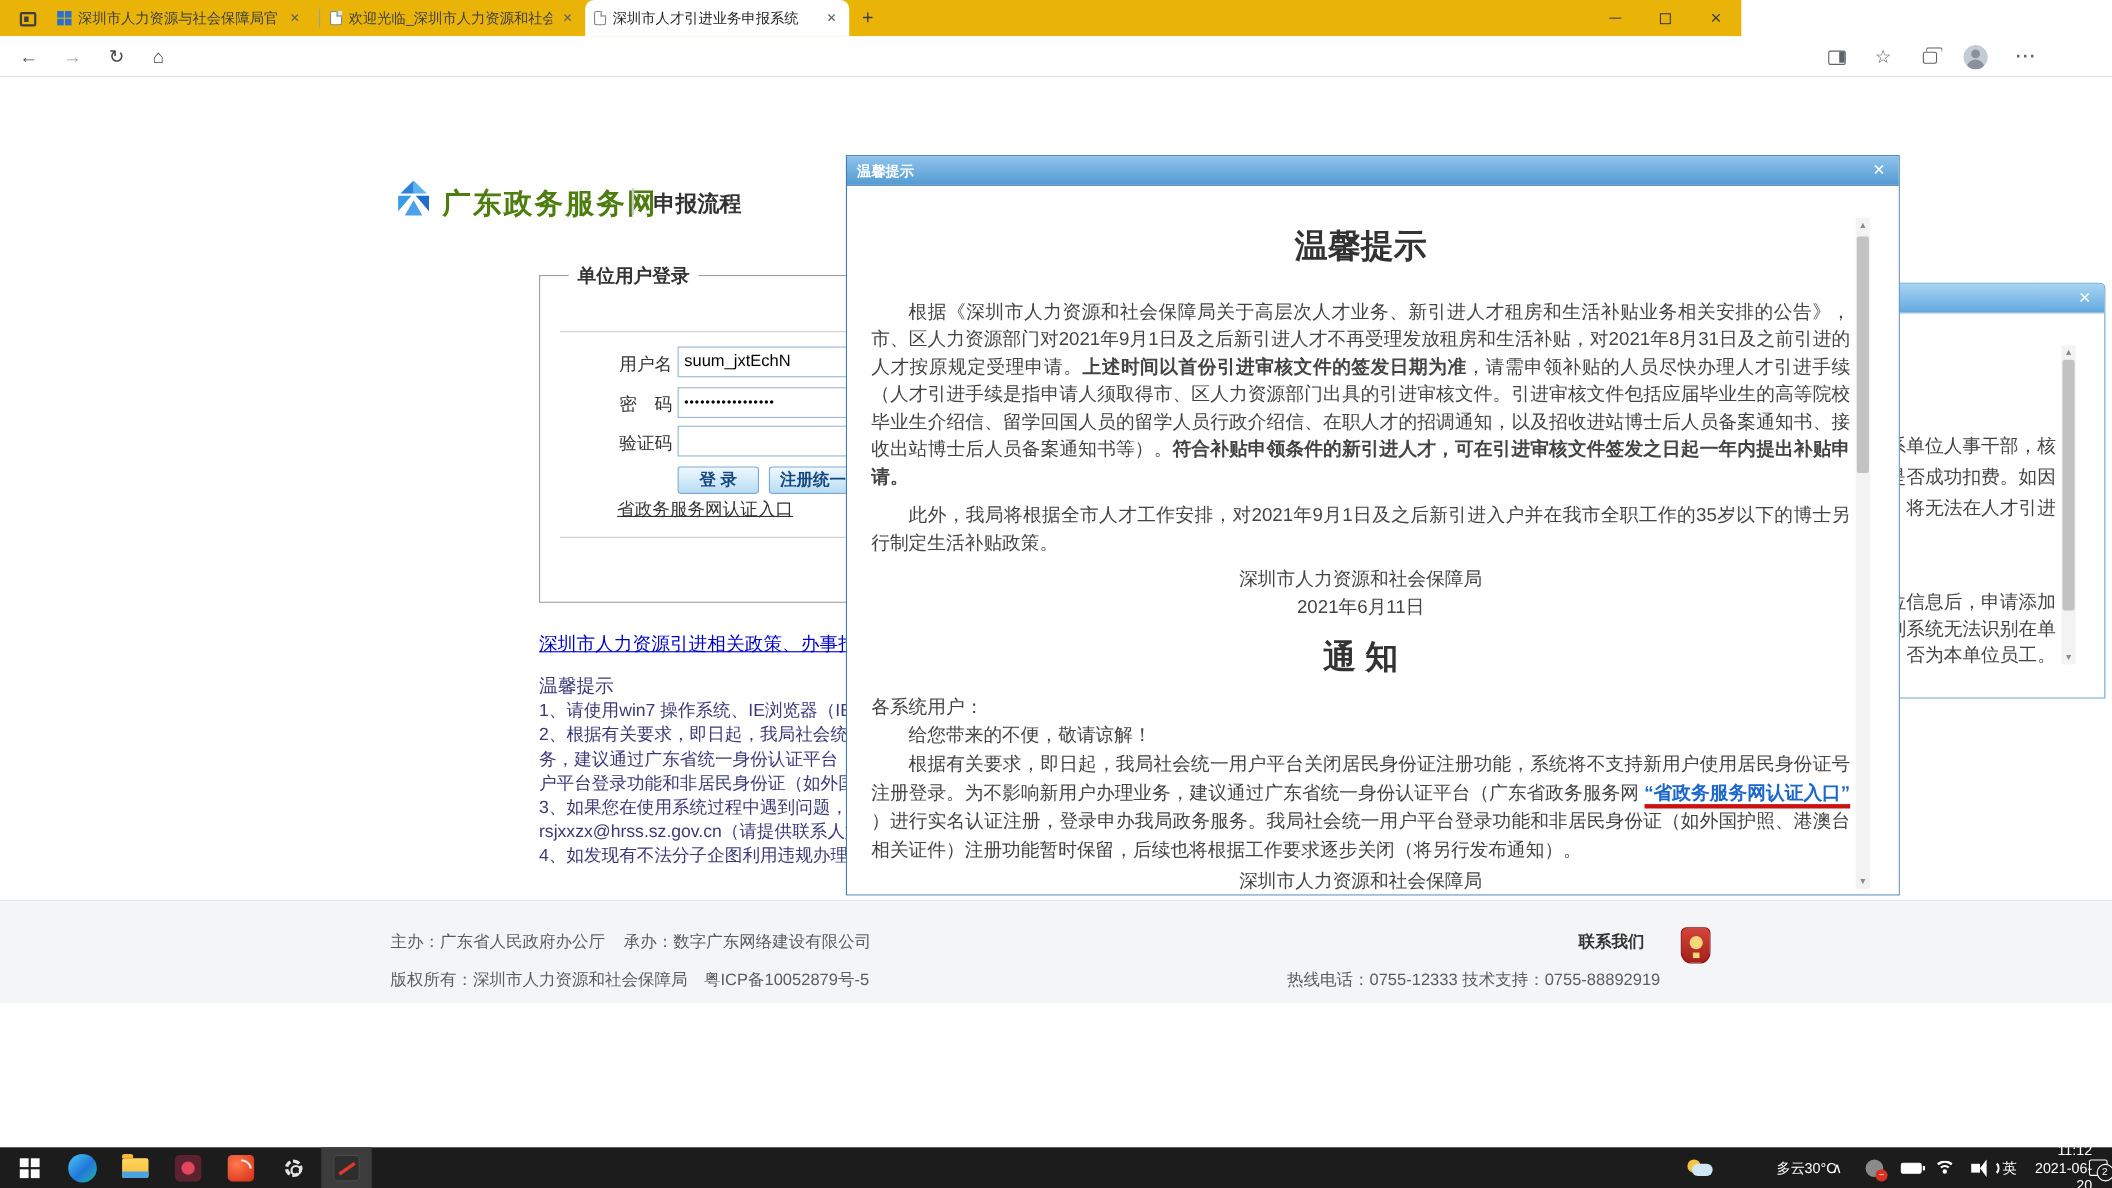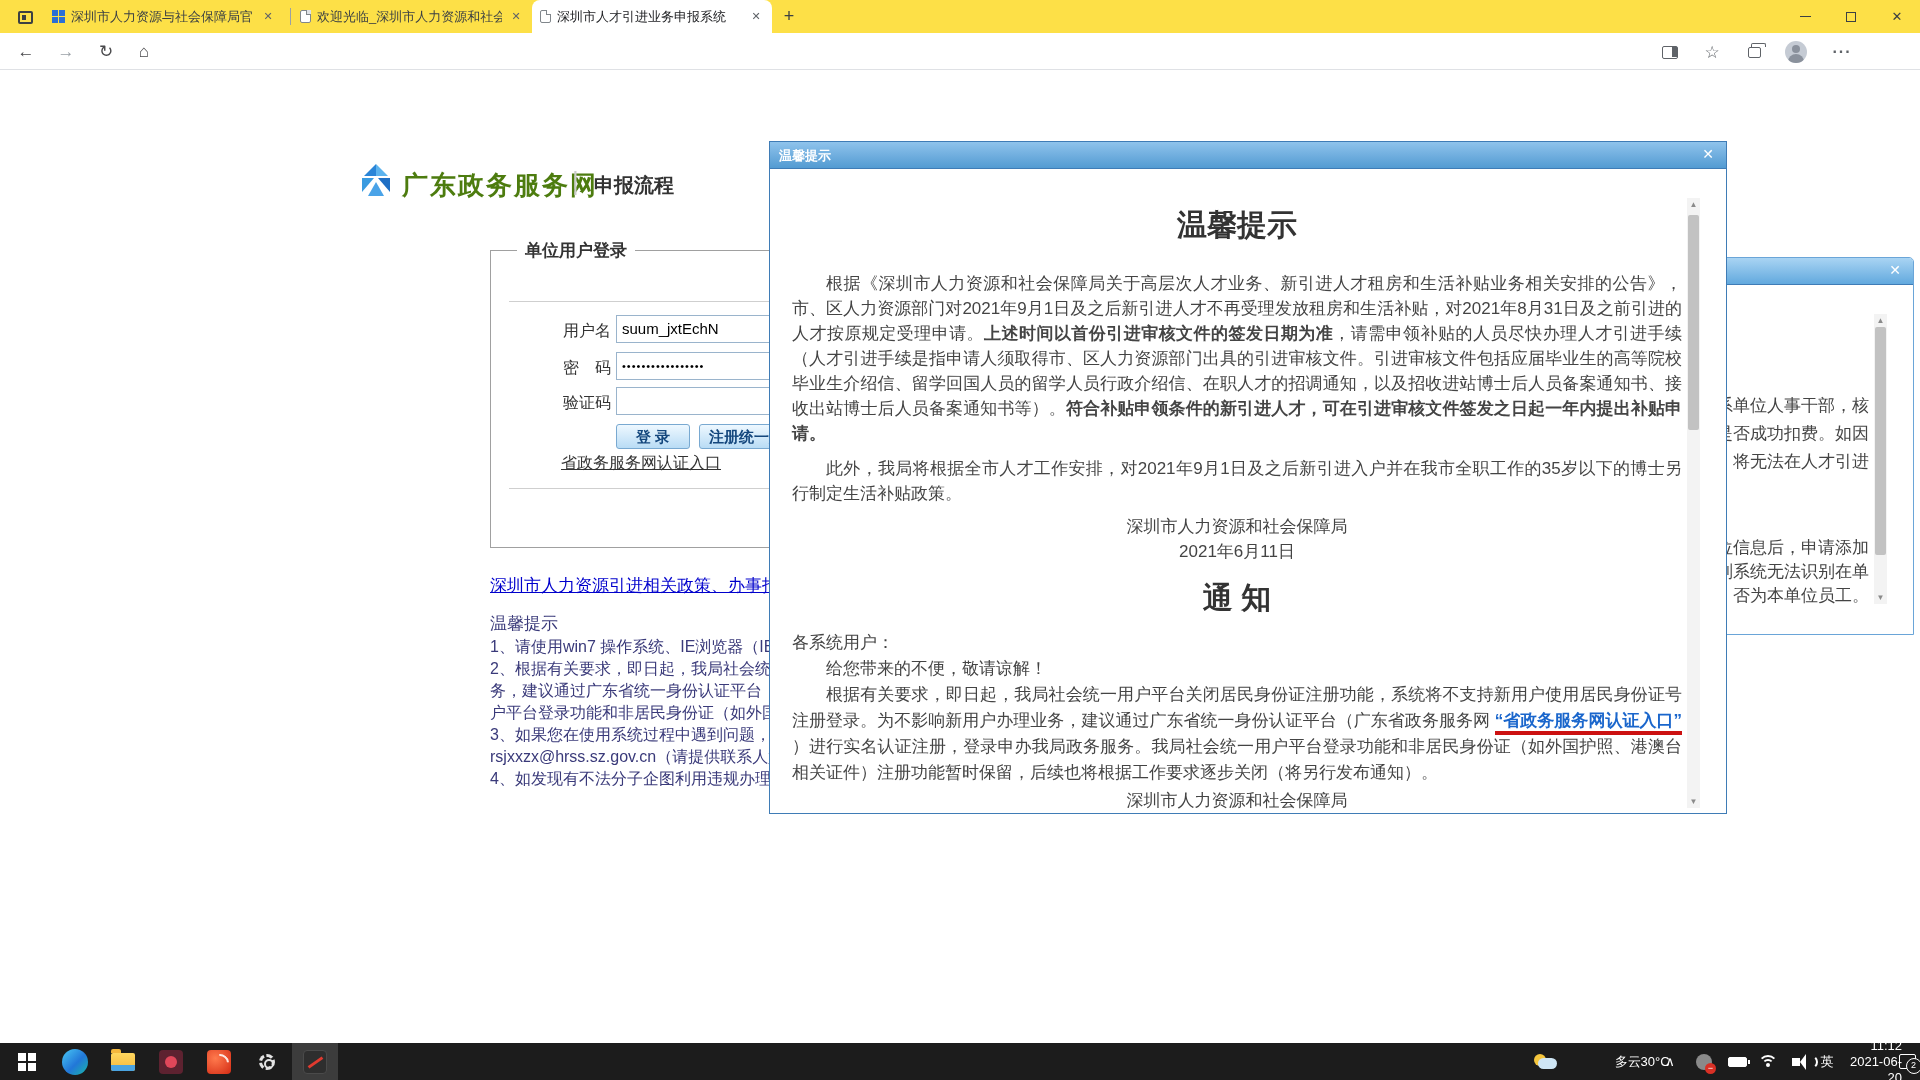--- a/index.html
+++ b/index.html
@@ -1,21 +1,21 @@
 <!DOCTYPE html>
 <html><head>
 <meta charset="utf-8">
 <style>
   * { margin:0; padding:0; box-sizing:border-box; }
   html,body { width:1920px; height:1080px; overflow:hidden; background:#fff; }
   body { font-family:"Liberation Sans","DejaVu Sans",sans-serif; }
   .screen { position:relative; width:1920px; height:1080px; background:#fff; overflow:hidden; }
 
   
-  .tabbar { position:absolute; left:0; top:0; width:1920px; height:33px; background:#fde047; }
+  .tabbar { position:absolute; left:0; top:0; width:1583px; height:33px; background:#eab308; }
   .tabmgr { position:absolute; left:12px; top:7px; width:26px; height:20px; display:flex; align-items:center; justify-content:center; }
   .tabmgr-glyph { width:15px; height:13px; border:2px solid #3c4043; border-radius:2px; position:relative; }
   .tabmgr-glyph:after { content:""; position:absolute; left:2px; top:2px; width:4px; height:5px; background:#3c4043; }
   .tab { position:absolute; top:0; height:33px; width:240px; display:flex; align-items:center; padding:0 8px; font-size:13px; color:#3c4043; }
   .tab.active { background:#fff; border-radius:8px 8px 0 0; color:#202124; }
   .tab-title { flex:1; overflow:hidden; white-space:nowrap; margin:0 6px; }
   .tab-close { color:#5f6368; font-size:11px; width:16px; text-align:center; }
   .tab-sep { position:absolute; top:8px; width:1px; height:17px; background:#9aa0a6; }
   .fav-grid { width:13px; height:13px; display:grid; grid-template-columns:6px 6px; grid-template-rows:6px 6px; gap:1px; }
   .fav-grid i { background:#2b6fd4; }
@@ -233,20 +233,29 @@
       <div>1、请使用win7 操作系统、IE浏览器（IE9及IE</div>
       <div>2、根据有关要求，即日起，我局社会统一用户</div>
       <div>务，建议通过广东省统一身份认证平台（广东</div>
       <div>户平台登录功能和非居民身份证（如外国护照</div>
       <div>3、如果您在使用系统过程中遇到问题，可拨打</div>
       <div>rsjxxzx@hrss.sz.gov.cn（请提供联系人姓名、</div>
       <div>4、如发现有不法分子企图利用违规办理人才引</div>
     </div>
   </div>
 
+  <div class="footer">
+    <div class="ftxt" style="left:355px; top:28px">主办：广东省人民政府办公厅</div>
+    <div class="ftxt" style="left:497px; top:28px; margin-left:70px">承办：数字广东网络建设有限公司</div>
+    <div class="ftxt" style="left:355px; top:62px">版权所有：深圳市人力资源和社会保障局</div>
+    <div class="ftxt" style="left:640px; top:62px">粤ICP备10052879号-5</div>
+    <div class="contact">联系我们</div>
+    <div class="badge"></div>
+    <div class="ftxt" style="left:1170px; top:62px">热线电话：0755-12333 技术支持：0755-88892919</div>
+  </div>
 
   <div class="sidedlg">
     <div class="dlg-titlebar">
       <span class="dlg-close">✕</span>
     </div>
     <div class="sd-line" style="top:136px">联系单位人事干部，核</div>
     <div class="sd-line" style="top:164px">近是否成功扣费。如因</div>
     <div class="sd-line" style="top:192px">纳，将无法在人才引进</div>
     <div class="sd-line" style="top:278px">单位信息后，申请添加</div>
     <div class="sd-line" style="top:302px">否则系统无法识别在单</div>

